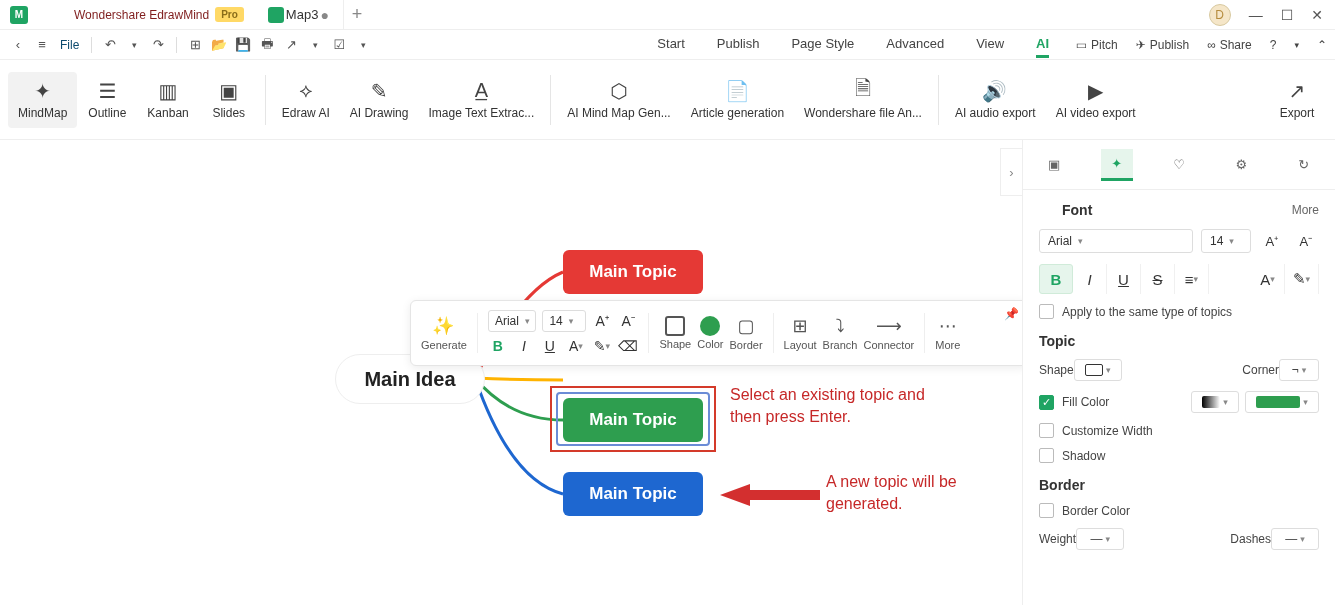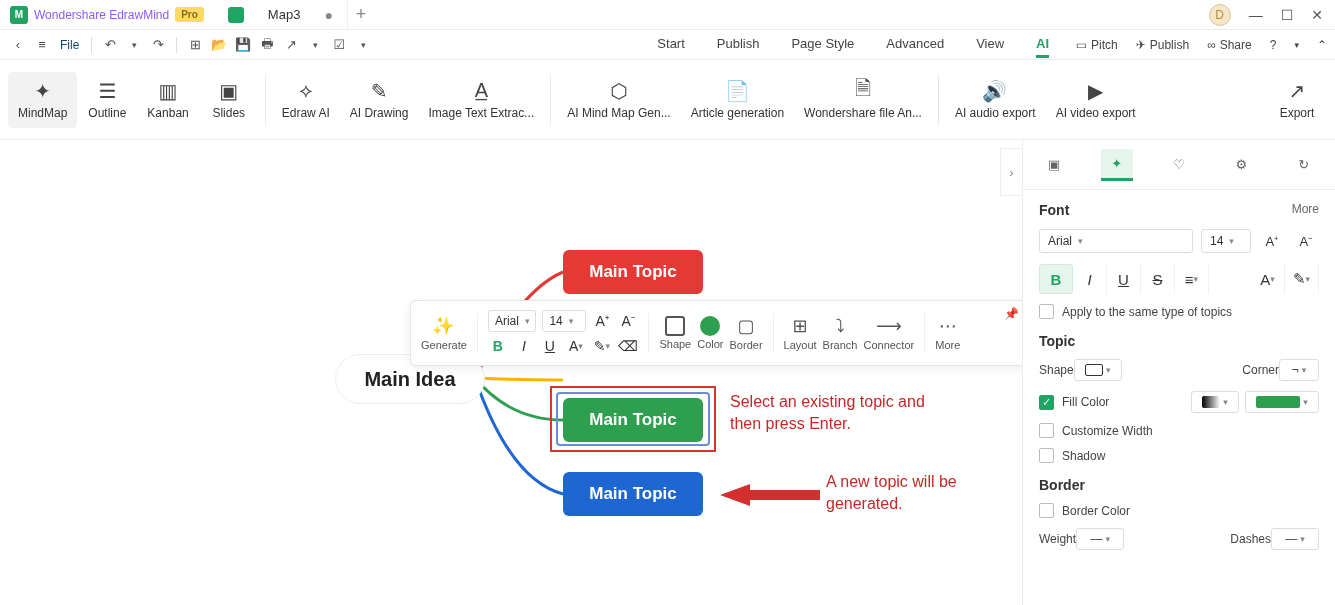--- a/index.html
+++ b/index.html
@@ -2,23 +2,23 @@
 <html><head>
 <meta charset="utf-8">
 <style>
 * { box-sizing: border-box; margin: 0; padding: 0; font-family: Arial, sans-serif; }
 body { width: 1335px; height: 605px; background: #fff; overflow: hidden; position: relative; font-size: 13px; color: #333; }
 
 
 .titlebar { height: 30px; display: flex; align-items: center; background: #fff; border-bottom: 1px solid #eee; }
 .app-tab { display: flex; align-items: center; gap: 6px; padding: 0 10px; height: 100%; }
 .app-icon { width: 18px; height: 18px; background: #1fa463; border-radius: 3px; display: flex; align-items: center; justify-content: center; color: #fff; font-size: 10px; font-weight: bold; }
-.app-name { font-size: 12px; color: #8b5cf6; }
+.app-name { font-size: 12px; color: #7f1d1d; margin-left: 40px; }
 .pro-badge { background: #ffd966; color: #8a6d1a; font-size: 10px; font-weight: bold; padding: 2px 6px; border-radius: 3px; }
-.doc-tab { display: flex; align-items: center; gap: 24px; padding: 0 14px; height: 100%; border-right: 1px solid #eee; }
+.doc-tab { display: flex; align-items: center; gap: 2px; padding: 0 14px; height: 100%; border-right: 1px solid #eee; }
 .doc-icon { width: 16px; height: 16px; background: #1fa463; border-radius: 3px; }
 .tab-dirty { color: #888; font-size: 14px; }
 .tab-add { margin-left: 8px; color: #888; font-size: 18px; cursor: pointer; }
 .win-controls { margin-left: auto; display: flex; align-items: center; gap: 18px; padding-right: 12px; }
 .avatar { width: 22px; height: 22px; border-radius: 50%; background: #f5e6c8; border: 1px solid #d8c9a0; display: flex; align-items: center; justify-content: center; font-size: 12px; color: #b58b3c; }
 .win-btn { font-size: 14px; color: #555; cursor: pointer; }
 
 
 .quickbar { height: 30px; display: flex; align-items: center; gap: 4px; padding: 0 8px; border-bottom: 1px solid #eee; }
 .q-icon { width: 20px; height: 20px; display: flex; align-items: center; justify-content: center; color: #555; cursor: pointer; }
@@ -69,21 +69,21 @@
 .anno { position: absolute; color: #c62828; font-size: 16px; line-height: 1.4; }
 .arrow-red { position: absolute; }
 
 
 .rpanel { position: absolute; top: 140px; right: 0; width: 313px; bottom: 0; background: #fff; border-left: 1px solid #eee; display: flex; flex-direction: column; }
 .rpanel-collapse { position: absolute; top: 148px; right: 313px; width: 22px; height: 48px; background: #fff; border: 1px solid #eee; border-right: none; display: flex; align-items: center; justify-content: center; color: #888; cursor: pointer; }
 .rp-tabs { height: 50px; display: flex; align-items: center; justify-content: space-around; border-bottom: 1px solid #eee; }
 .rp-tab { width: 32px; height: 32px; display: flex; align-items: center; justify-content: center; color: #666; cursor: pointer; }
 .rp-tab.active { background: #e6f5ec; color: #1fa463; border-bottom: 3px solid #1fa463; }
 .rp-body { padding: 12px 16px; overflow-y: auto; flex: 1; }
-.rp-head { display: flex; justify-content: space-between; margin-bottom: 10px; }
+.rp-head { display: flex; justify-content: space-between; align-items: center; margin-bottom: 10px; margin-left: 23px; }
 .rp-head b { font-size: 14px; }
 .rp-more { font-size: 12px; color: #666; }
 .rp-row { display: flex; align-items: center; gap: 8px; margin-bottom: 10px; }
 .rp-sel { border: 1px solid #ddd; border-radius: 3px; padding: 4px 8px; font-size: 12px; display: flex; align-items: center; gap: 6px; flex: 1; }
 .rp-sel.sm { flex: none; width: 50px; }
 .rp-ibtn { width: 26px; height: 26px; display: flex; align-items: center; justify-content: center; cursor: pointer; }
 .rp-fmt { display: flex; gap: 0; margin-bottom: 10px; }
 .rp-fmt .ib { width: 34px; height: 30px; display: flex; align-items: center; justify-content: center; cursor: pointer; font-size: 15px; border-right: 1px solid #f0f0f0; }
 .rp-fmt .ib.bold { background: #e6f5ec; color: #1fa463; font-weight: bold; border: 1px solid #d0ebd9; border-radius: 3px; }
 .rp-check { display: flex; align-items: center; gap: 8px; font-size: 12px; color: #444; margin-bottom: 10px; }
@@ -248,21 +248,21 @@
     </div>
   <div class="sel-outer"></div>
   <div class="sel-inner"></div>
   <div class="topic-green node">
       <span>Main Topic</span>
     </div>
   <div class="topic-blue node">
       <span>Main Topic</span>
     </div>
 
-  <div class="anno" style="left:730px; top:251px; width:200px">Select an existing topic and then press Enter.</div>
+  <div class="anno" style="left:730px; top:244px; width:200px">Select an existing topic and then press Enter.</div>
   <div class="anno" style="left:826px; top:331px; width:180px">A new topic will be generated.</div>
   <svg class="arrow-red" style="left:720px; top:340px" width="100" height="30">
     <polygon points="0,15 30,4 30,10 100,10 100,20 30,20 30,26" fill="#d32f2f"></polygon>
   </svg>
 </div>
 
 <div class="float-tb">
   <span class="pin">📌</span>
   <div class="ft-col">
     <span class="ft-icon" style="color:#e91e63">✨</span>

